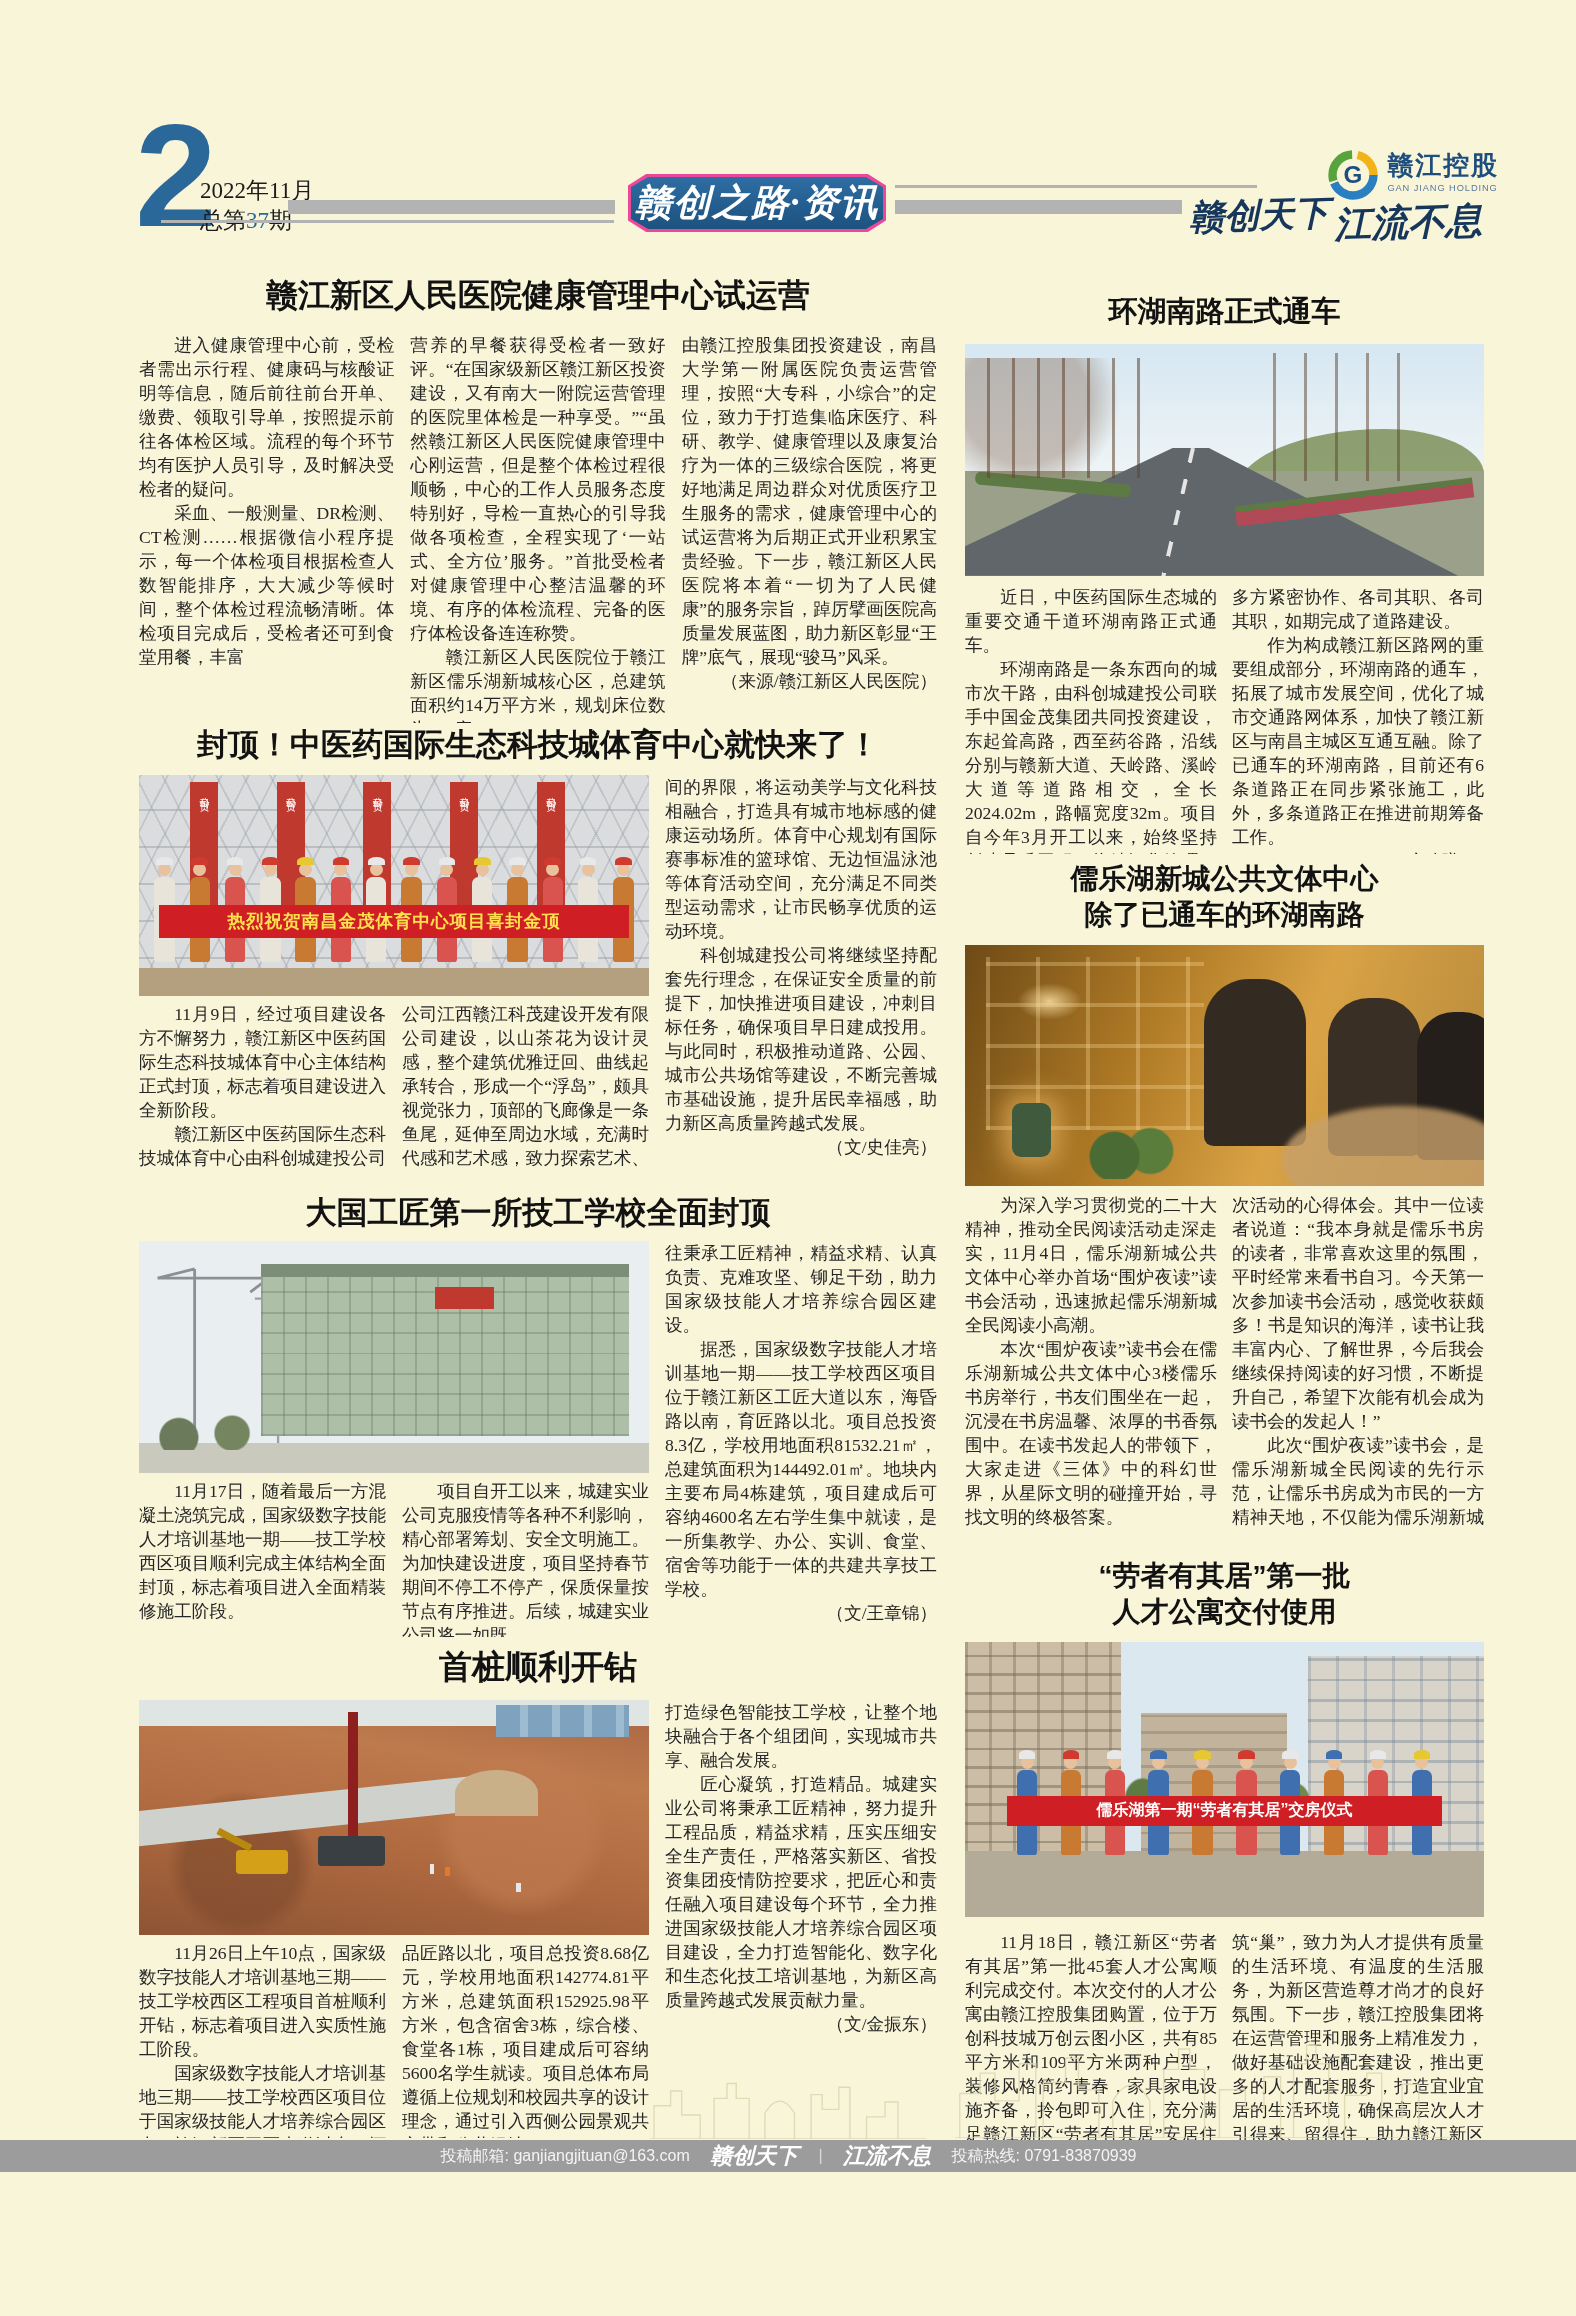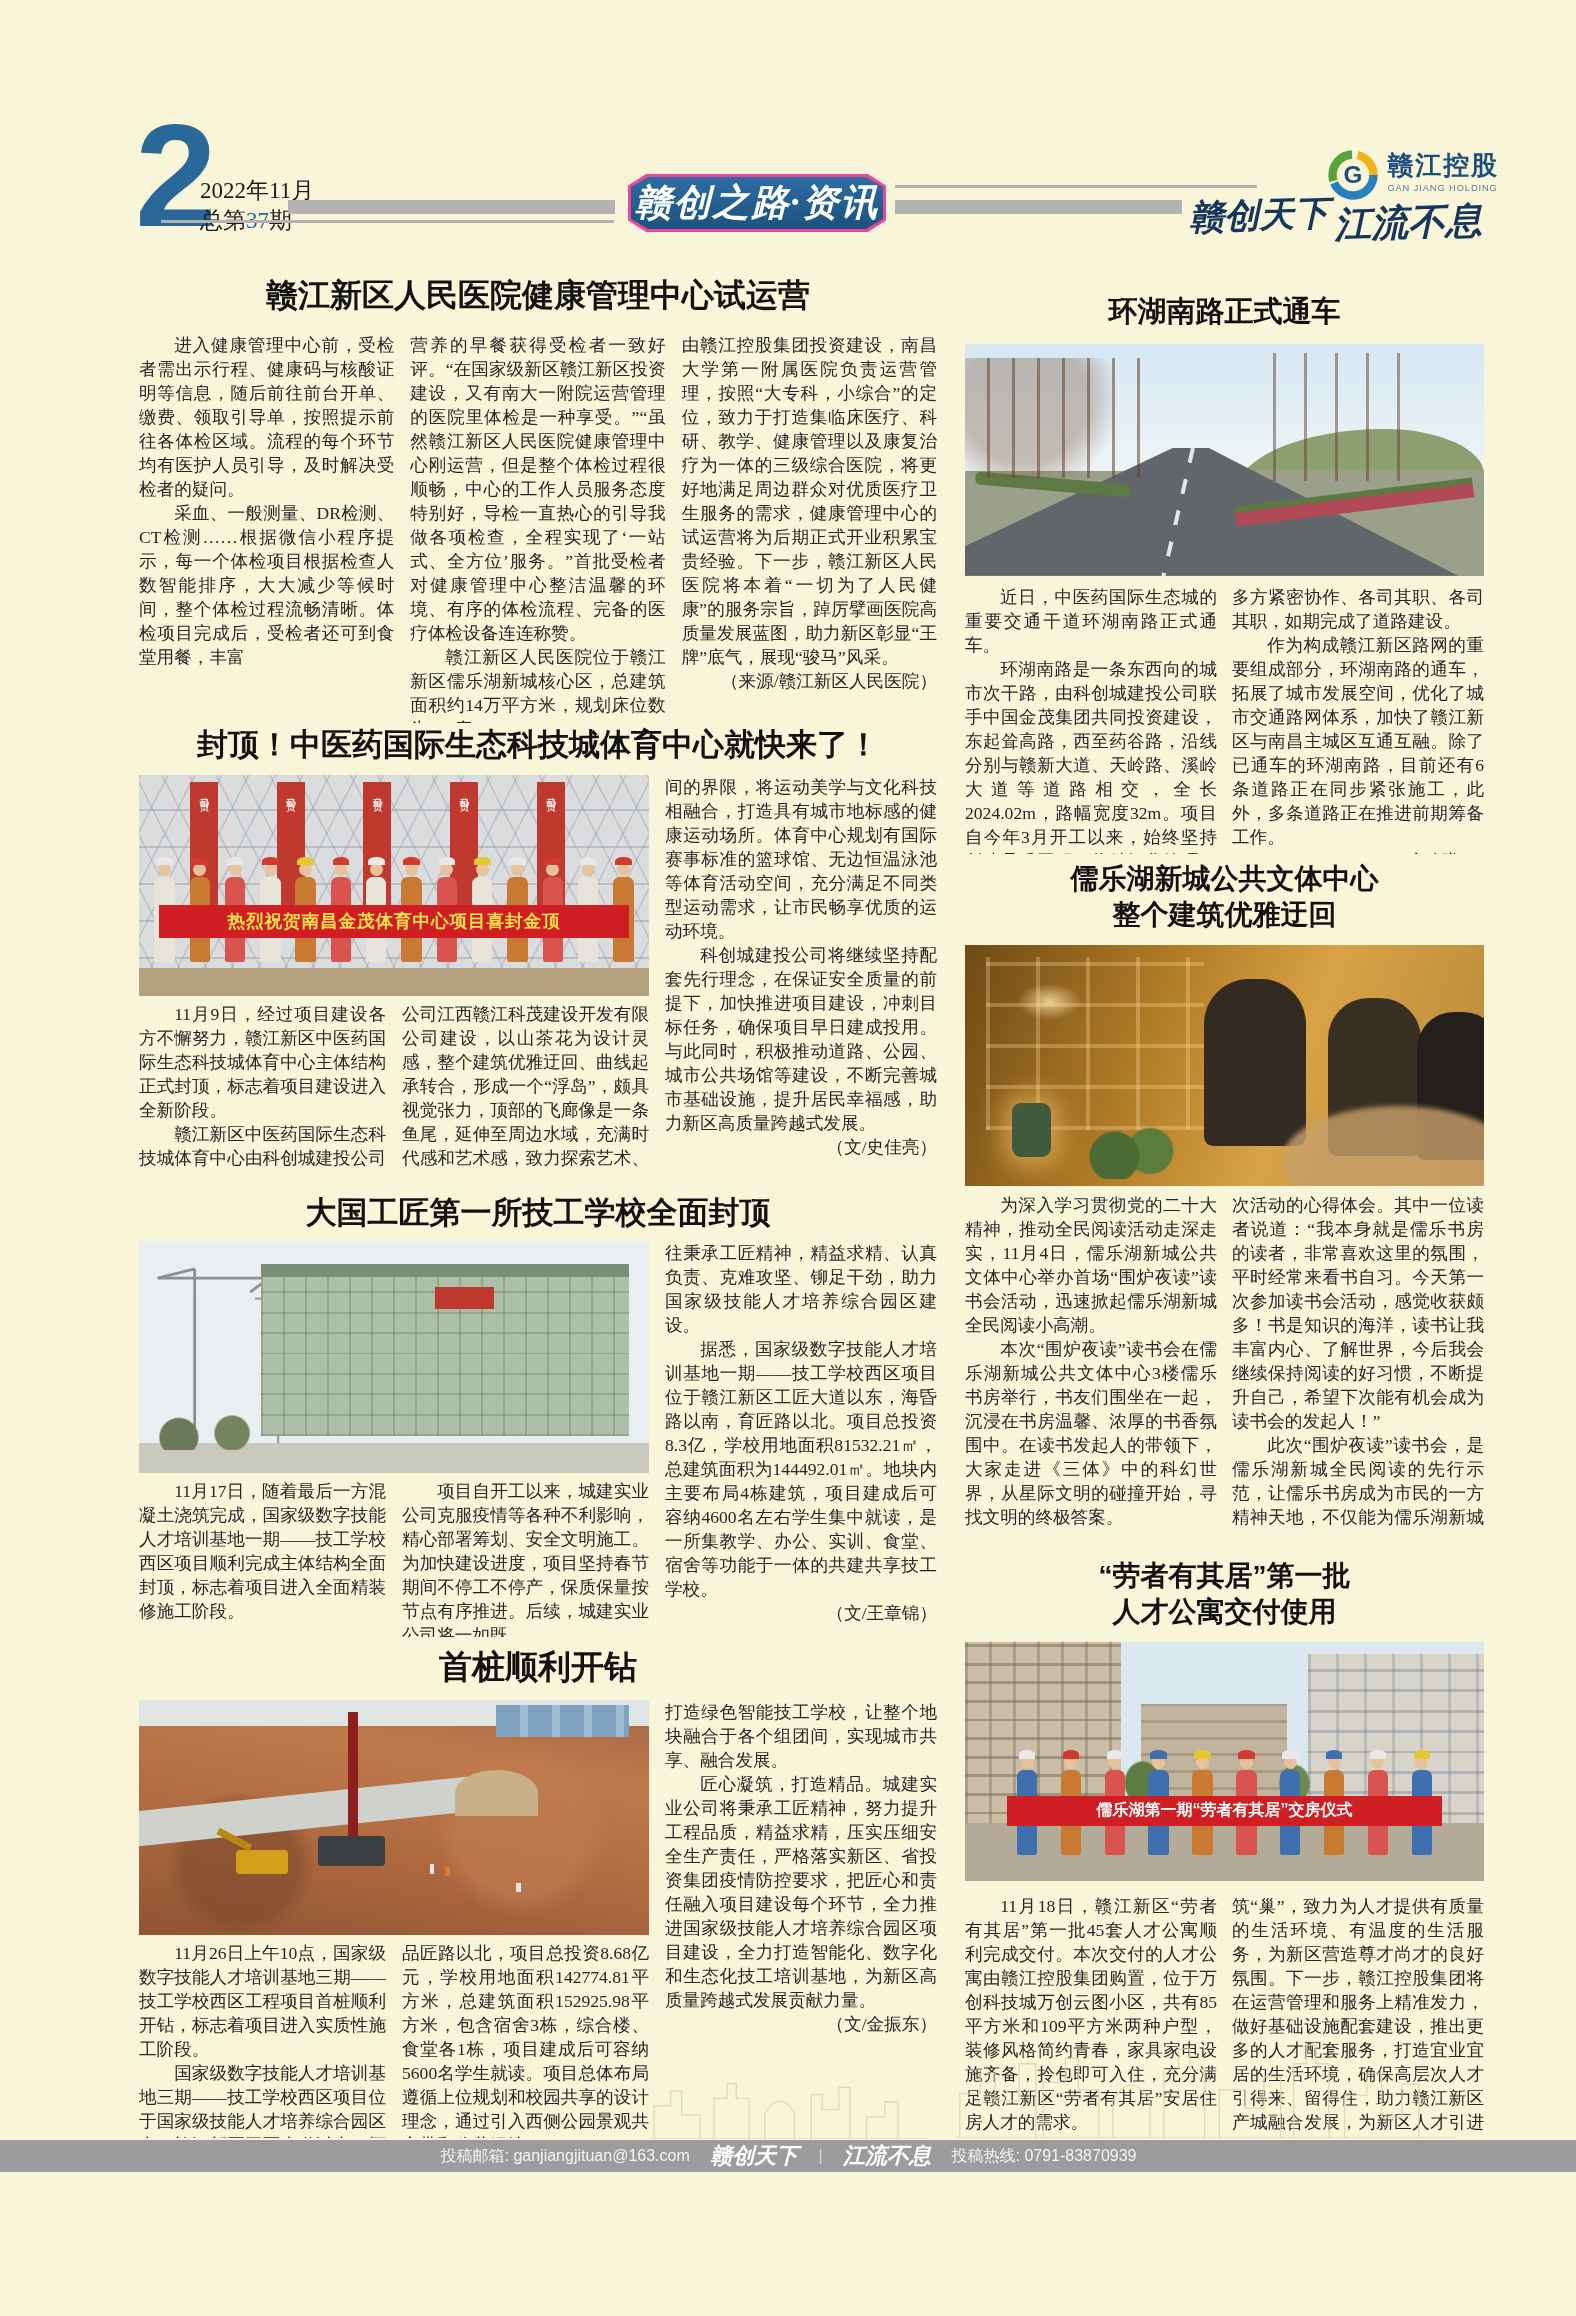--- a/index.html
+++ b/index.html
@@ -201,21 +201,21 @@
           <p>科创城建投公司将继续坚持配套先行理念，在保证安全质量的前提下，加快推进项目建设，冲刺目标任务，确保项目早日建成投用。与此同时，积极推动道路、公园、城市公共场馆等建设，不断完善城市基础设施，提升居民幸福感，助力新区高质量跨越式发展。</p>
         </div>
       <p class="byline">（文/史佳亮）</p>
     </div>
   </div>
 </section>
 
 <section class="abs" style="left:965px;top:861px;width:519px">
   <h2 style="font-size:28px">
     <div>儒乐湖新城公共文体中心</div>
-    <div>整个建筑优雅迂回</div>
+    <div>除了已通车的环湖南路</div>
   </h2>
   <div class="photo" style="width:519px;height:241px;margin-top:11px">
     <div style="inset:0;background:linear-gradient(110deg,#6e4a16,#b07b26 35%,#d9a245 62%,#b5893b)"></div>
     <div style="left:4%;top:5%;width:42%;height:72%;background:
       repeating-linear-gradient(0deg,rgba(255,224,160,.3) 0 3.7px,transparent 3.7px 41px),
       repeating-linear-gradient(90deg,rgba(255,224,160,.3) 0 3.7px,transparent 3.7px 50px)"></div>
     <div style="left:10%;top:16%;width:65px;height:37px;background:radial-gradient(rgba(255,230,170,.8),transparent 70%)"></div>
     <div style="left:46%;top:14%;width:102px;height:167px;background:#332a22;border-radius:45px 45px 9.3px 9.3px"></div>
     <div style="left:70%;top:22%;width:93px;height:158px;background:#3a2f24;border-radius:41px 41px 9.3px 9.3px"></div>
     <div style="left:87%;top:28%;width:83px;height:148px;background:#241f1a;border-radius:37px 37px 7.4px 7.4px"></div>
@@ -312,21 +312,21 @@
       <p class="byline">（文/金振东）</p>
     </div>
   </div>
 </section>
 
 <section class="abs" style="left:965px;top:1558px;width:519px">
   <h2 style="font-size:28px">
     <div>“劳者有其居”第一批</div>
     <div>人才公寓交付使用</div>
   </h2>
-  <div class="photo" style="width:519px;height:239px;margin-top:11px">
+  <div class="photo" style="width:519px;height:275px;margin-top:11px">
     <div style="inset:0;background:#dce8f0"></div>
     <div style="left:0;top:0;width:30%;height:80%;background:
       repeating-linear-gradient(0deg,rgba(110,98,80,.45) 0 2.8px,transparent 2.8px 18.6px),
       repeating-linear-gradient(90deg,rgba(110,98,80,.35) 0 2.8px,transparent 2.8px 24px),#cbbda6"></div>
     <div style="right:0;top:5%;width:34%;height:76%;background:
       repeating-linear-gradient(0deg,rgba(110,130,150,.4) 0 2.8px,transparent 2.8px 20.4px),
       repeating-linear-gradient(90deg,rgba(110,130,150,.3) 0 2.8px,transparent 2.8px 28px),#d9d4c9"></div>
     <div style="left:34%;top:26%;width:28%;height:50%;background:repeating-linear-gradient(0deg,rgba(120,110,95,.35) 0 2.8px,transparent 2.8px 16.7px),#c2b49c"></div>
     <div style="left:0;bottom:0;width:100%;height:24%;background:#b3aa97"></div>
     <div style="left:30%;top:48%;width:43px;height:52px;background:radial-gradient(#5f7b44 0 55%,transparent 62%)"></div>

